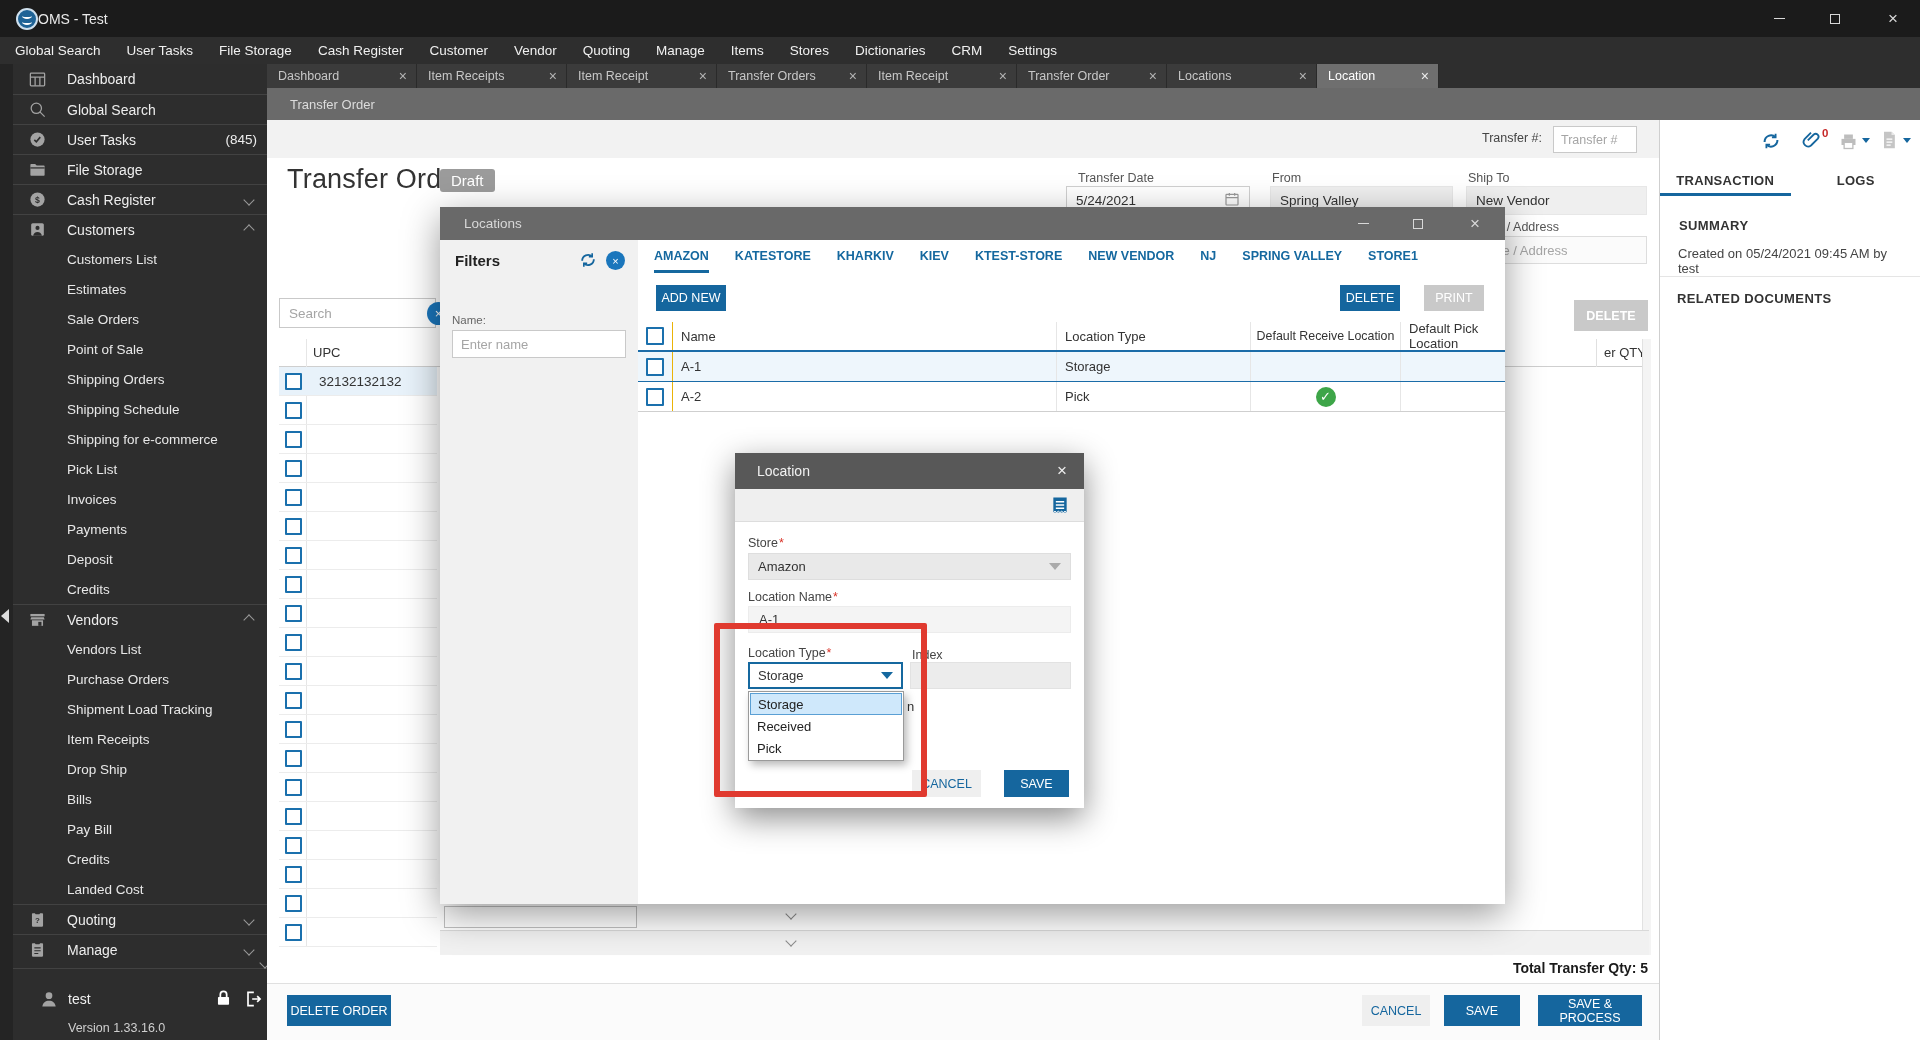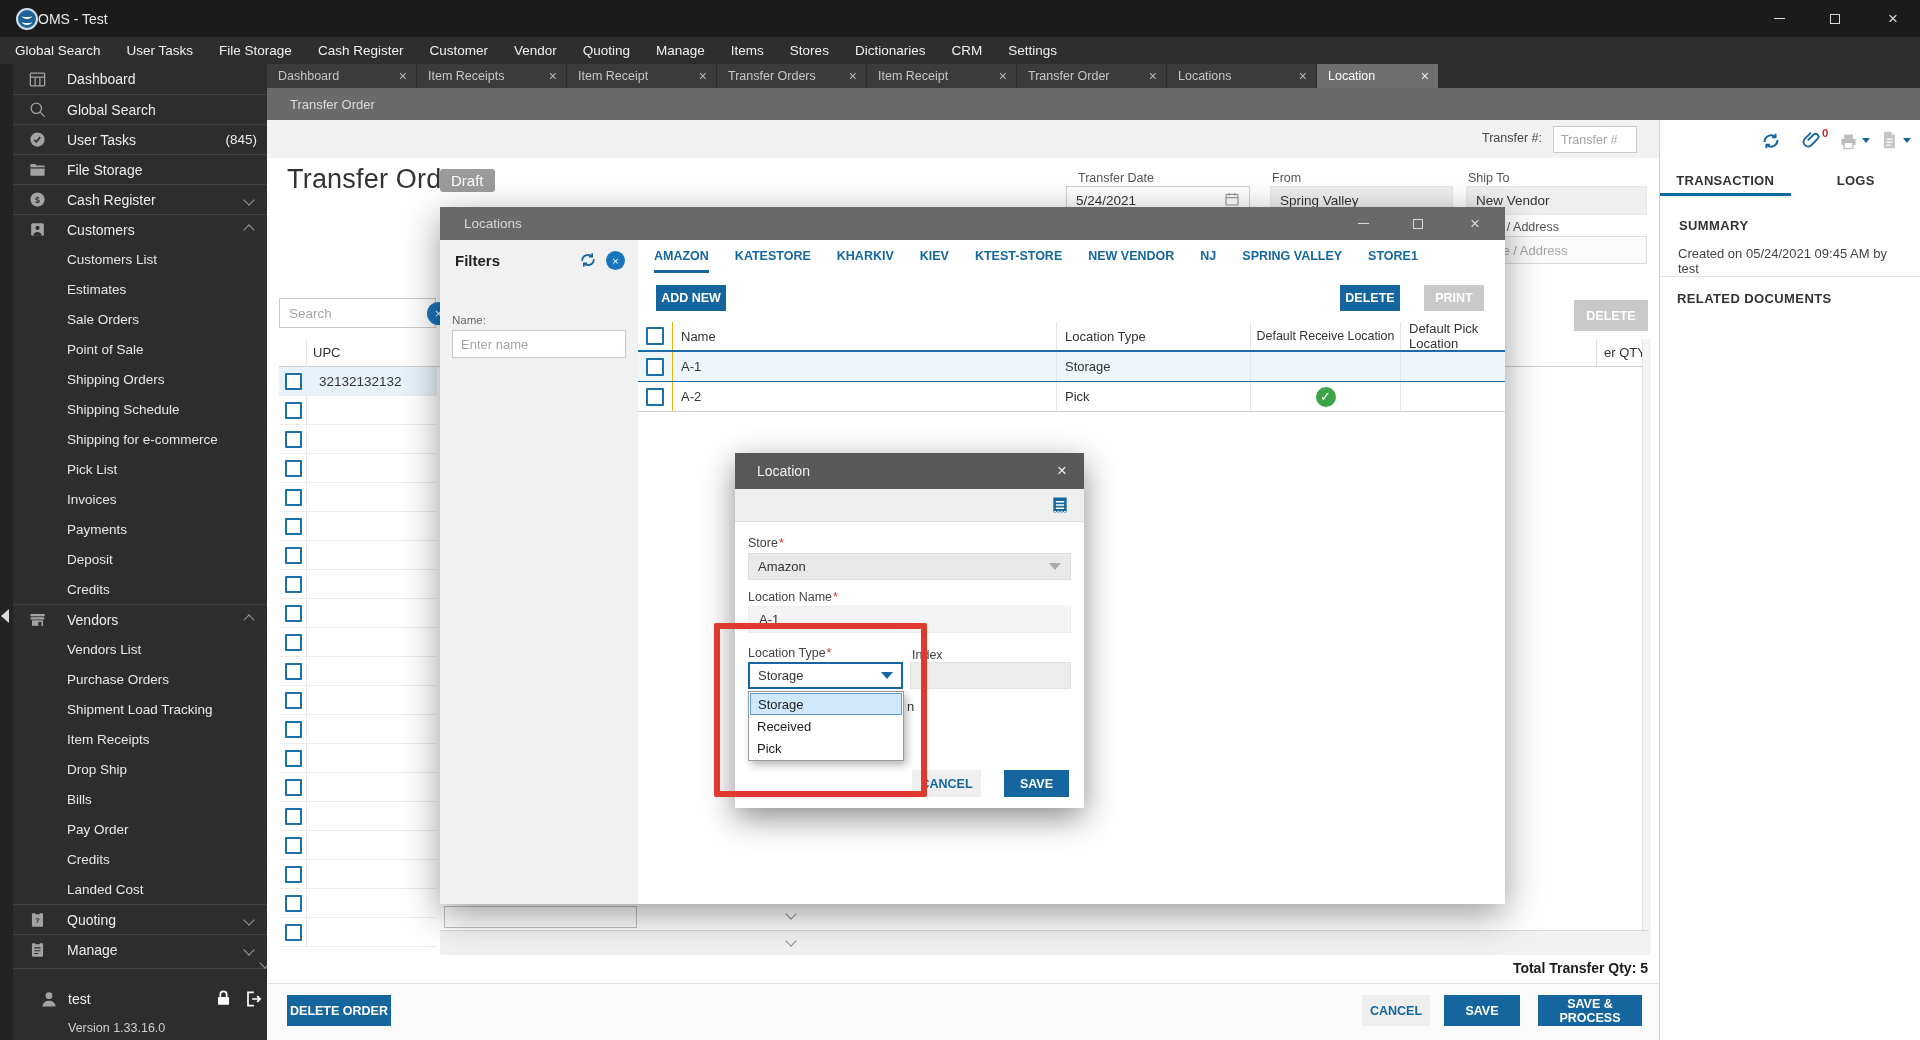--- a/index.html
+++ b/index.html
@@ -85,21 +85,21 @@
 .cbx{width:17px;height:17px;border:2px solid #1a70ad;background:#fff;border-radius:1px;margin-left:6px;flex:none}
 .upc-val{margin-left:17px;font-size:13.5px;color:#333}
 #delete-disabled{position:absolute;left:1574px;top:300px;width:74px;height:31px;background:#c9c9c9;color:#fff;font-size:12.5px;font-weight:bold;display:flex;align-items:center;justify-content:center}
 #vscroll{position:absolute;left:1642px;top:339px;width:9px;height:616px;background:#f4f4f4;border-left:1px solid #e2e2e2}
 #strip-select{position:absolute;left:444px;top:906px;width:193px;height:22px;border:1px solid #c0c0c0;background:#fff}
 .strip-chev{position:absolute;width:8px;height:8px;border-right:1.5px solid #8a8a8a;border-bottom:1.5px solid #8a8a8a;transform:rotate(45deg)}
 #strip-line{position:absolute;left:440px;top:930px;width:1209px;height:1px;background:#d9d9d9}
 #strip-gray{position:absolute;left:440px;top:931px;width:1209px;height:24px;background:#f1f1f1}
 #total-qty{position:absolute;left:1400px;top:960px;width:248px;text-align:right;font-size:14px;font-weight:bold;color:#1a1a1a}
 #footer{position:absolute;left:267px;top:983px;width:1392px;height:57px;background:#fbfbfb;border-top:1px solid #e0e0e0}
-.btn{display:flex;align-items:center;justify-content:center;font-size:12.5px;font-weight:bold;font-family:inherit;border:none;cursor:default}
+.btn{display:flex;align-items:center;justify-content:center;font-size:12.5px;font-weight:normal;font-family:inherit;border:none;cursor:default}
 .btn.blue{background:#15669e;color:#fff}
 .btn.light{background:#efefef;color:#15669e}
 .btn.gray{background:#c9c9c9;color:#fff}
 #btn-delete-order{position:absolute;left:287px;top:995px;width:104px;height:31px}
 #btn-cancel-main{position:absolute;left:1362px;top:995px;width:68px;height:31px}
 #btn-save-main{position:absolute;left:1444px;top:995px;width:76px;height:31px}
 #btn-save-process{position:absolute;left:1538px;top:995px;width:104px;height:31px}
 
 
 #rpanel{position:absolute;left:1659px;top:120px;width:261px;height:920px;background:#fff;border-left:1px solid #cfcfcf}
@@ -359,21 +359,21 @@
   <div class="srow sub">
       <span class="slabel">Item Receipts</span>
     </div>
   <div class="srow sub">
       <span class="slabel">Drop Ship</span>
     </div>
   <div class="srow sub">
       <span class="slabel">Bills</span>
     </div>
   <div class="srow sub">
-      <span class="slabel">Pay Order</span>
+      <span class="slabel">Pay Bill</span>
     </div>
   <div class="srow sub">
       <span class="slabel">Credits</span>
     </div>
   <div class="srow sub">
       <span class="slabel">Landed Cost</span>
     </div>
   <div class="srow main">
     <span class="sicon">
         <svg class="sideicon" width="19" height="19" viewBox="0 0 24 24">

